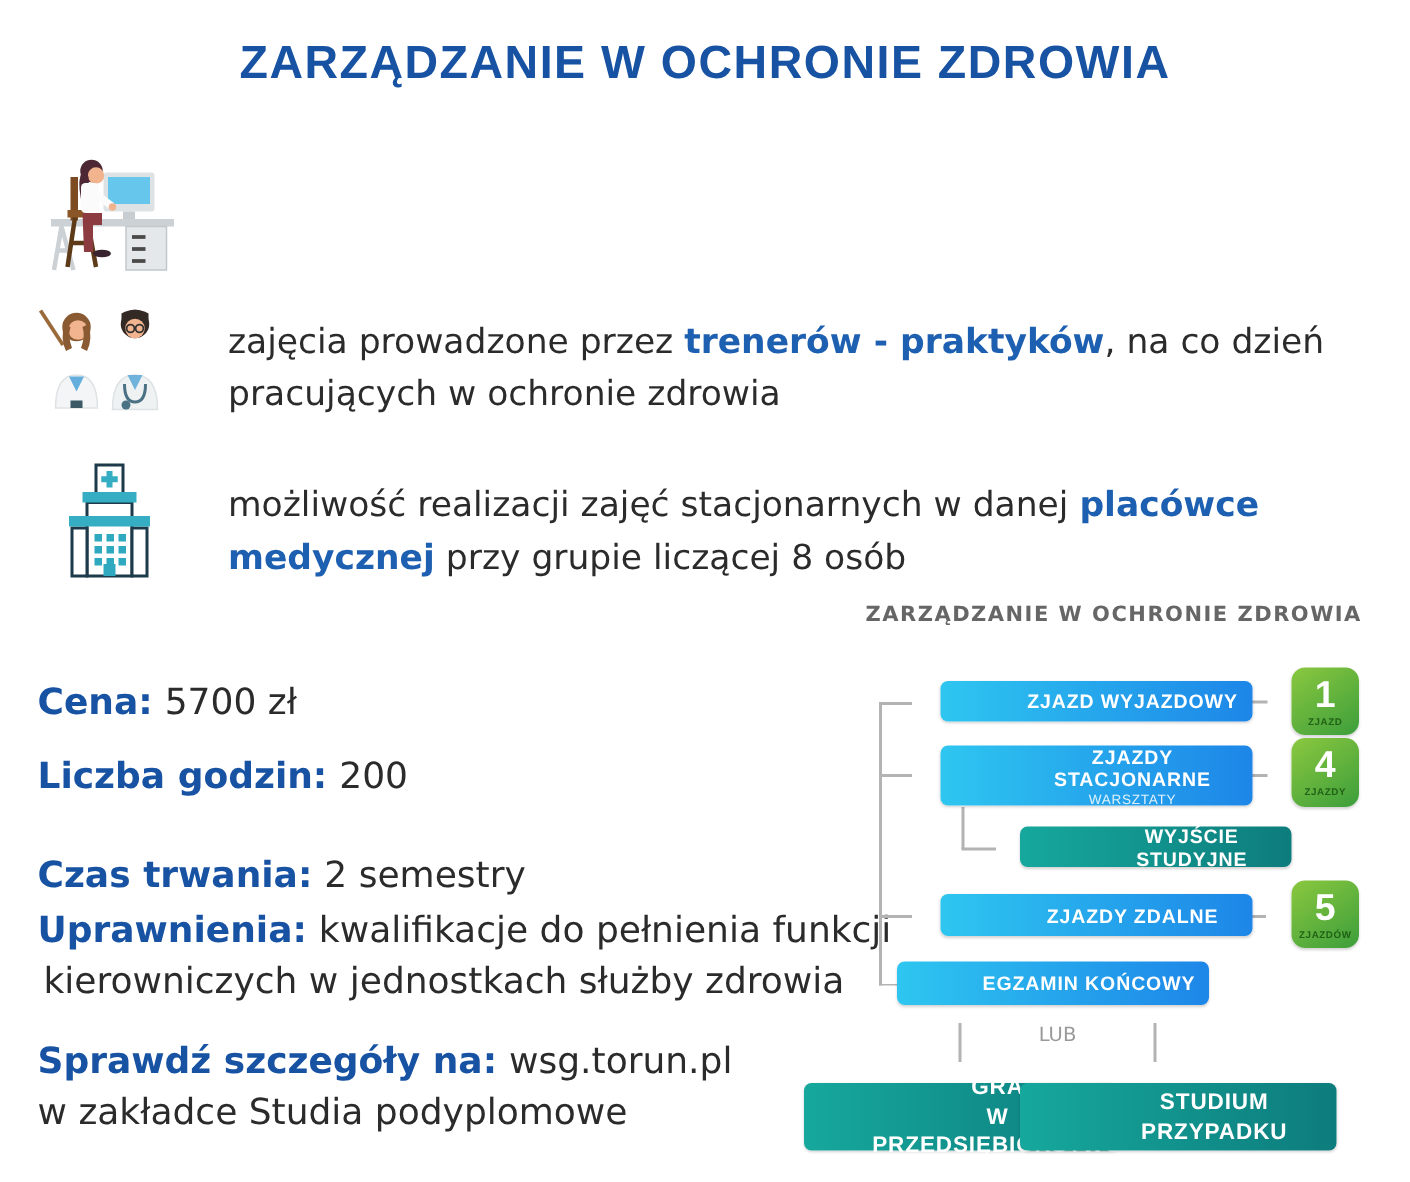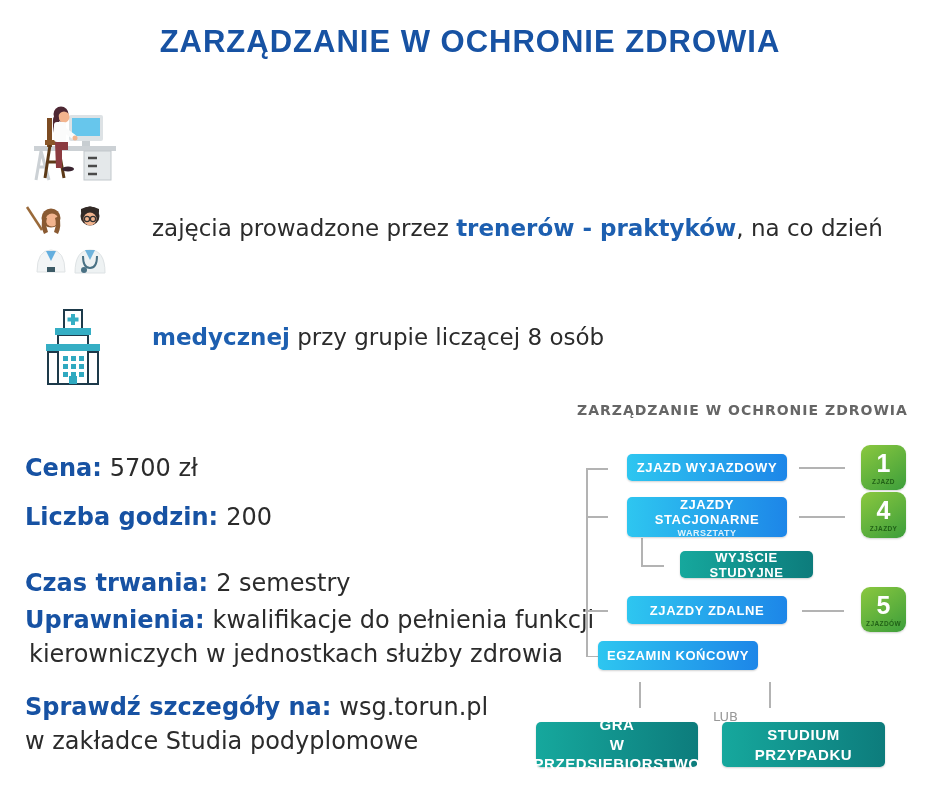--- a/index.html
+++ b/index.html
@@ -39,35 +39,36 @@
     position:absolute;left:577px;top:402px;margin:0;
     font-size:14px;font-weight:bold;letter-spacing:1px;color:var(--heading-gray);
   }
   .conn{position:absolute;background:var(--connector-gray);}
   .box{
     position:absolute;border-radius:5px;display:flex;flex-direction:column;
     align-items:center;justify-content:center;color:#fff;font-weight:bold;
     font-size:13px;letter-spacing:.6px;text-align:center;
     font-family:"Liberation Sans",sans-serif;
     box-shadow:0 1px 2px rgba(0,0,0,.18);
+    padding-left:48px;
   }
   .box.blue{background:linear-gradient(90deg,var(--box-blue-start),var(--box-blue-end));}
   .box.teal{background:linear-gradient(90deg,var(--box-teal-start),var(--box-teal-end));}
-  .box .sub{font-size:9px;font-weight:700;opacity:.85;letter-spacing:.5px;margin-top:1px;}
+  .box .sub{font-size:9px;font-weight:400;opacity:.85;letter-spacing:.5px;margin-top:1px;}
   .box.alt{font-size:15px;line-height:1.3;}
   .badge{
     position:absolute;border-radius:9px;display:flex;flex-direction:column;
     align-items:center;justify-content:center;color:#fff;
     background:linear-gradient(145deg,var(--badge-green-start),var(--badge-green-end));
     box-shadow:0 1px 2px rgba(0,0,0,.18);
     font-family:"Liberation Sans",sans-serif;
   }
   .badge .num{font-size:25px;font-weight:800;line-height:1;}
   .badge .blabel{font-size:6.5px;font-weight:700;letter-spacing:.4px;margin-top:2px;color:rgba(24,84,16,.85);}
-  .lub{position:absolute;left:672px;top:683px;width:66px;text-align:right;font-size:13px;color:#999;margin-top:26px;}
+  .lub{position:absolute;left:672px;top:683px;width:66px;text-align:center;font-size:13px;color:#999;}
 </style>
 </head>
 <body>
 
 <div class="canvas">
 
   <h1 class="title">ZARZĄDZANIE W OCHRONIE ZDROWIA</h1>
 
   <svg class="feature-icon" style="left:28px;top:100px" width="92" height="88" viewBox="0 0 92 88">
     <rect x="6" y="46" width="82" height="5" fill="#ccd1d5"></rect>
@@ -107,20 +108,21 @@
     <circle cx="65" cy="19" r="2.6" fill="none" stroke="#333" stroke-width="1.2"></circle>
     <circle cx="71" cy="19" r="2.6" fill="none" stroke="#333" stroke-width="1.2"></circle>
     <line x1="67.5" y1="19" x2="68.5" y2="19" stroke="#333" stroke-width="1.2"></line>
     <path d="M53 73 q0 -23 15 -23 q15 0 15 23 z" fill="#eef2f3" stroke="#dde2e4" stroke-width="1"></path>
     <path d="M63 50 L68 60 L73 50 z" fill="#6fb3dc"></path>
     <path d="M61 56 q0 12 7 12 q7 0 7 -12" fill="none" stroke="#4a7184" stroke-width="2"></path>
     <circle cx="62" cy="70" r="3" fill="#4a7184"></circle>
   </svg>
   <div class="ftext" style="left:152px;top:211px">
     <div class="line"><span>zajęcia prowadzone przez </span><b class="hl">trenerów - praktyków</b><span>, na co dzień</span></div>
+    <div class="line">pracujących w ochronie zdrowia</div>
   </div>
 
   <svg class="feature-icon" style="left:38px;top:308px" width="70" height="82" viewBox="0 0 70 82">
     <rect x="26" y="2" width="18" height="19" fill="#ffffff" stroke="#1d3a4a" stroke-width="2"></rect>
     <rect x="33" y="6" width="4" height="11" fill="#35aec4"></rect>
     <rect x="29.5" y="9.5" width="11" height="4" fill="#35aec4"></rect>
     <rect x="20" y="27" width="30" height="49" fill="#ffffff" stroke="#1d3a4a" stroke-width="2"></rect>
     <rect x="17" y="20" width="36" height="7" fill="#35aec4"></rect>
     <rect x="10" y="44" width="10" height="32" fill="#ffffff" stroke="#1d3a4a" stroke-width="2"></rect>
     <rect x="50" y="44" width="10" height="32" fill="#ffffff" stroke="#1d3a4a" stroke-width="2"></rect>
@@ -130,20 +132,21 @@
     <rect x="41" y="48" width="5" height="5" fill="#2fa9c0"></rect>
     <rect x="25" y="56" width="5" height="5" fill="#2fa9c0"></rect>
     <rect x="33" y="56" width="5" height="5" fill="#2fa9c0"></rect>
     <rect x="41" y="56" width="5" height="5" fill="#2fa9c0"></rect>
     <rect x="25" y="64" width="5" height="5" fill="#2fa9c0"></rect>
     <rect x="33" y="64" width="5" height="5" fill="#2fa9c0"></rect>
     <rect x="41" y="64" width="5" height="5" fill="#2fa9c0"></rect>
     <rect x="31" y="68" width="8" height="8" fill="#2fa9c0"></rect>
   </svg>
   <div class="ftext" style="left:152px;top:320px">
+    <div class="line"><span>możliwość realizacji zajęć stacjonarnych w danej </span><b class="hl">placówce</b></div>
     <div class="line"><b class="hl">medycznej</b><span> przy grupie liczącej 8 osób</span></div>
   </div>
 
   <div class="detail" style="top:451px">
     <b class="dlabel">Cena:</b><span class="dvalue">5700 zł</span>
   </div>
   <div class="detail" style="top:500px">
     <b class="dlabel">Liczba godzin:</b><span class="dvalue">200</span>
   </div>
   <div class="detail" style="top:566px">
@@ -209,18 +212,18 @@
     <span class="num">5</span>
     <span class="blabel">ZJAZDÓW</span>
   </div>
 
   <div class="lub">LUB</div>
 
   <div class="box teal alt" style="left:536px;top:722px;width:162px;height:45px">
     <span>GRA</span>
     <span>W PRZEDSIĘBIORSTWO</span>
   </div>
-  <div class="box teal alt" style="left:722px;top:722px;width:163px;height:45px">
+  <div class="box teal alt" style="left:680px;top:722px;width:163px;height:45px">
     <span>STUDIUM</span>
     <span>PRZYPADKU</span>
   </div>
 
 </div>
 
 </body></html>

